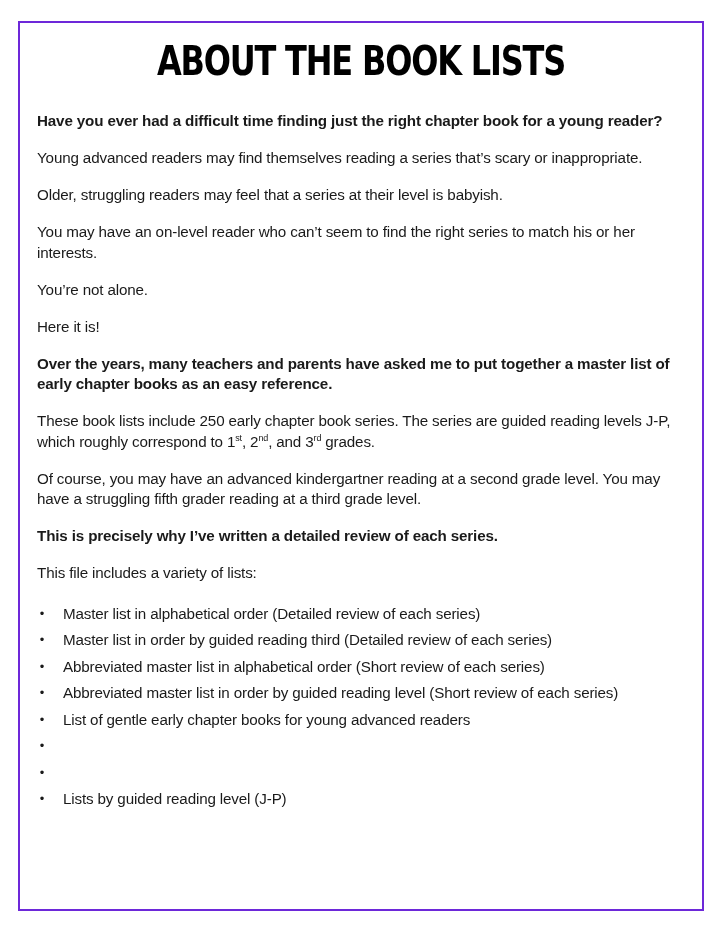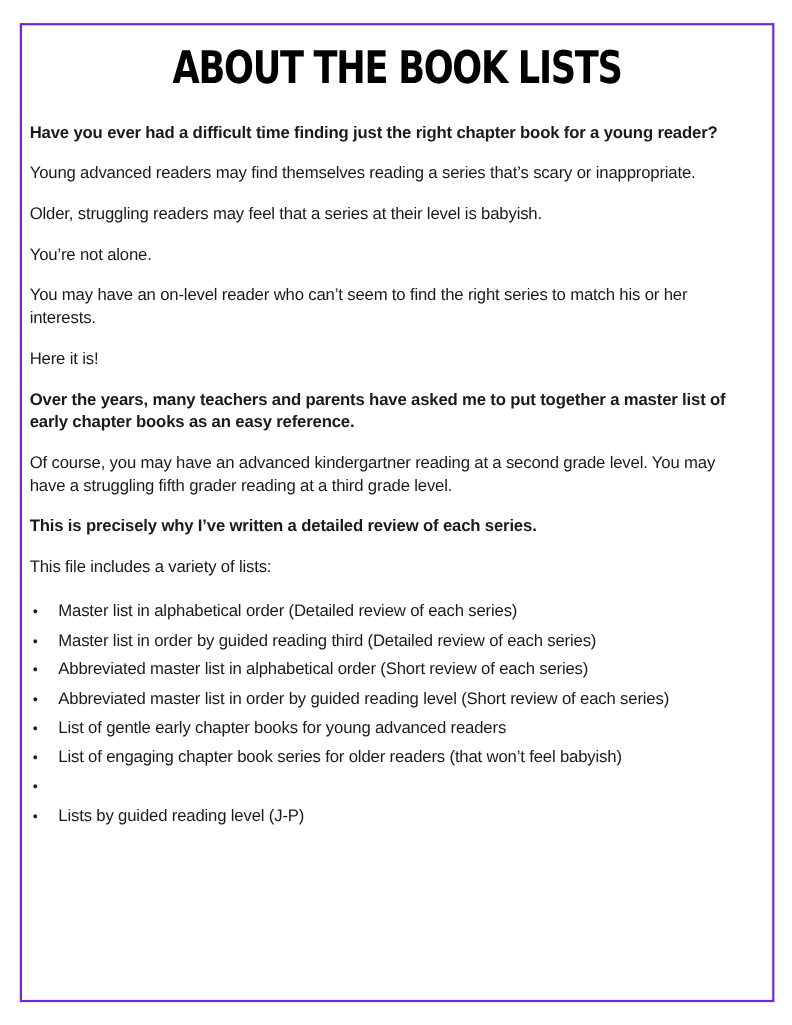--- a/index.html
+++ b/index.html
@@ -34,21 +34,21 @@
       font-weight: bold;
       font-size: 41px;
       letter-spacing: -1.5px;
       color: #000;
       transform: scaleX(0.78);
       transform-origin: center;
       line-height: 48px;
     }
     .content {
       position: absolute;
-      left: 7px;
+      left: 17px;
       right: 18px;
       top: 88px;
       font-size: 15.2px;
       line-height: 20.5px;
       letter-spacing: -0.15px;
     }
     .para {
       margin: 0 0 16.5px 0;
     }
     .para.bold {
@@ -82,32 +82,33 @@
 </head>
 <body>
 
 <div class="page-frame">
   <div class="title">ABOUT THE BOOK LISTS</div>
 
   <div class="content">
     <p class="para bold">Have you ever had a difficult time finding just the right chapter book for a young reader?</p>
     <p class="para">Young advanced readers may find themselves reading a series that’s scary or inappropriate.</p>
     <p class="para">Older, struggling readers may feel that a series at their level is babyish.</p>
+    <p class="para">You may have an on-level reader who can’t seem to find the right series to match his or her interests.</p>
     <p class="para">You’re not alone.</p>
-    <p class="para">You may have an on-level reader who can’t seem to find the right series to match his or her interests.</p>
     <p class="para">Here it is!</p>
     <p class="para bold">Over the years, many teachers and parents have asked me to put together a master list of early chapter books as an easy reference.</p>
+    <p class="para"><span>These book lists include 250 early chapter book series. The series are guided reading levels J-P, which roughly correspond to 1</span><sup>st</sup><span>, 2</span><sup>nd</sup><span>, and 3</span><sup>rd</sup><span> grades.</span></p>
     <p class="para">Of course, you may have an advanced kindergartner reading at a second grade level. You may have a struggling fifth grader reading at a third grade level.</p>
     <p class="para bold">This is precisely why I’ve written a detailed review of each series.</p>
     <p class="para" style="margin-bottom:0;">This file includes a variety of lists:</p>
 
     <ul class="list">
       <li class="list-item"><span class="bullet">•</span><span>Master list in alphabetical order (Detailed review of each series)</span></li>
       <li class="list-item"><span class="bullet">•</span><span>Master list in order by guided reading third (Detailed review of each series)</span></li>
       <li class="list-item"><span class="bullet">•</span><span>Abbreviated master list in alphabetical order (Short review of each series)</span></li>
       <li class="list-item"><span class="bullet">•</span><span>Abbreviated master list in order by guided reading level (Short review of each series)</span></li>
       <li class="list-item"><span class="bullet">•</span><span>List of gentle early chapter books for young advanced readers</span></li>
-      <li class="list-item"><span class="bullet">•</span><span>List of engaging chapter book series for older readers (that won’t feel babyish)</span></li>
+      <li class="list-item"><span class="bullet">•</span></li>
       <li class="list-item"><span class="bullet">•</span></li>
       <li class="list-item"><span class="bullet">•</span><span>Lists by guided reading level (J-P)</span></li>
     </ul>
   </div>
 </div>
 
 </body></html>

